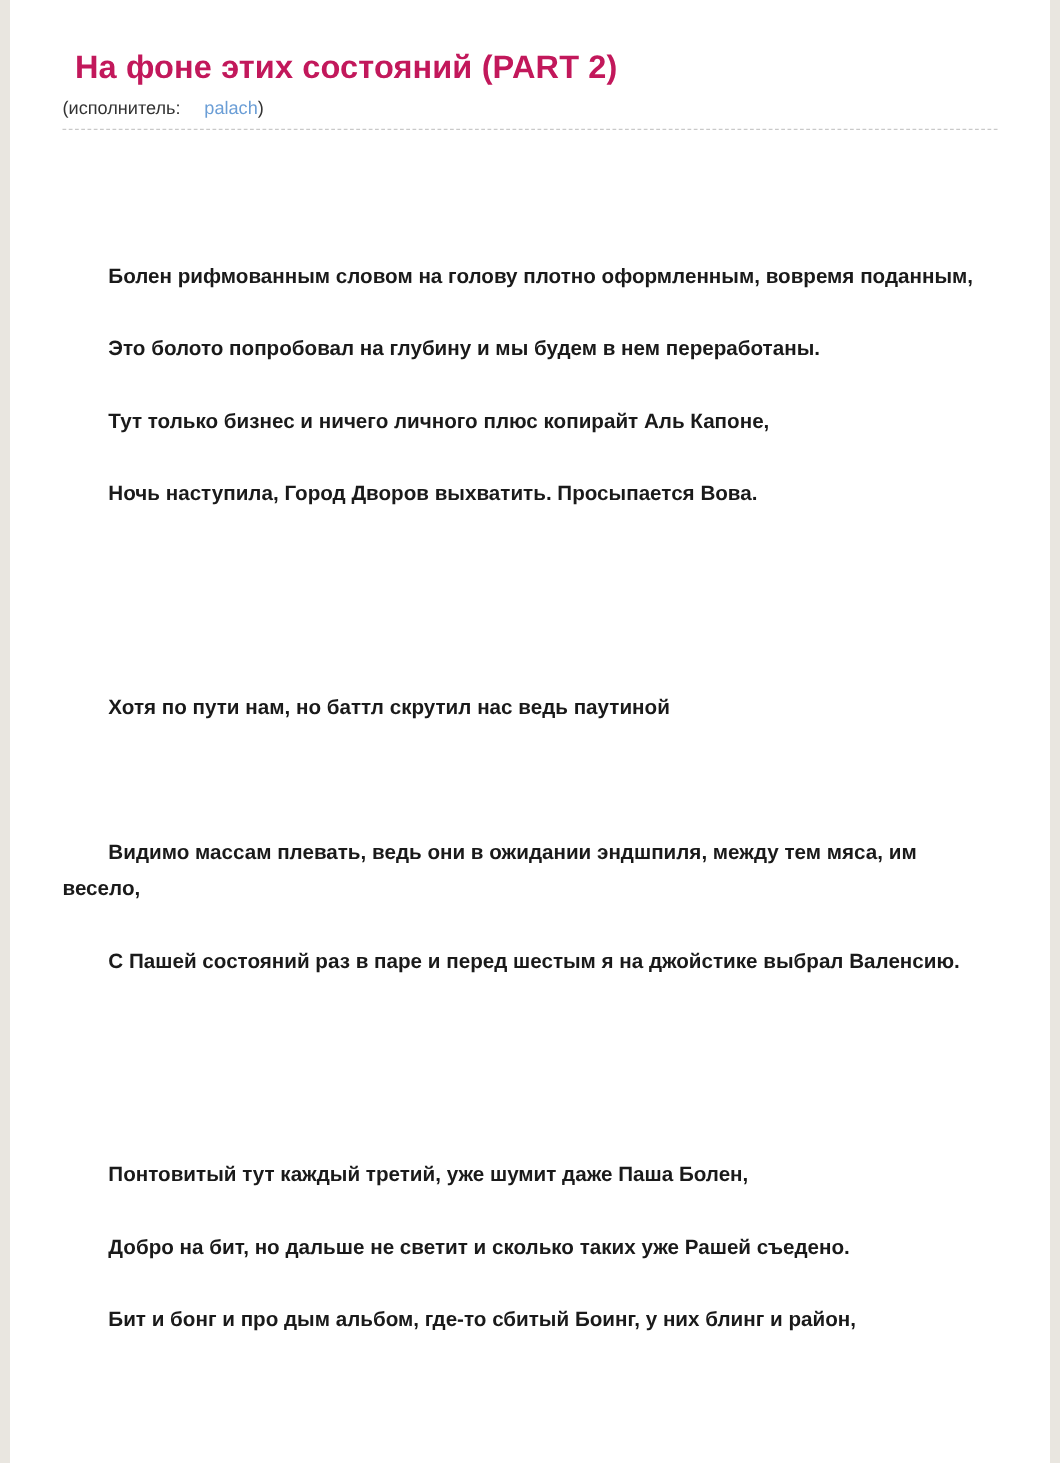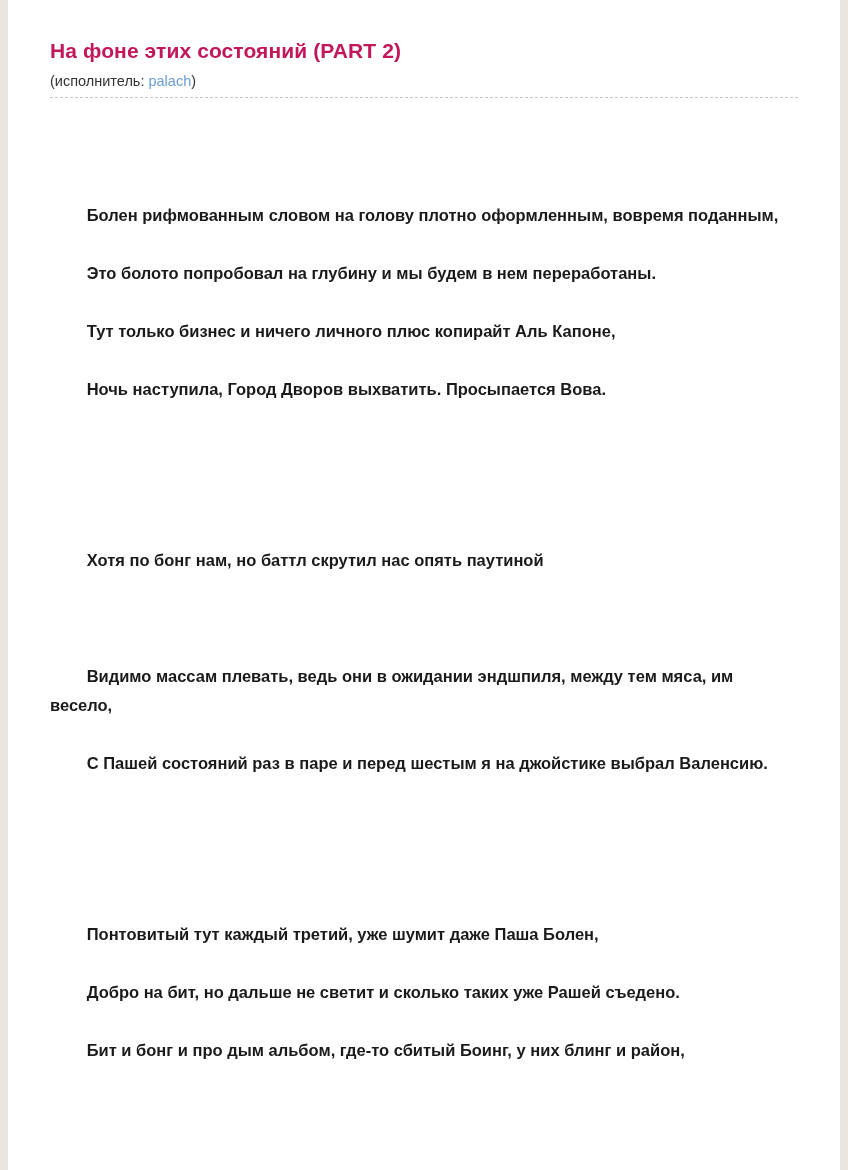--- a/index.html
+++ b/index.html
@@ -20,34 +20,35 @@
     background: #ffffff;
     box-sizing: border-box;
     border-left: 8px solid #e9e6e0;
     border-right: 8px solid #e9e6e0;
   }
   .content {
     padding: 38px 42px 30px 42px;
   }
   .song-title {
     color: #c2185b;
-    font-size: 21px;
+    font-size: 26px;
     font-weight: bold;
     letter-spacing: 0.1px;
-    margin: 0 0 10px 0;
+    margin: 0 0 10px 10px;
     line-height: 1.2;
   }
   .artist-line {
     font-size: 14.5px;
     color: #333333;
     margin: 0 0 6px 0;
   }
   .artist-link {
     color: #6b9ed6;
     text-decoration: none;
+    margin-left: 15px;
   }
   .divider {
     border: 0;
     border-top: 1px dashed #c9c9c9;
     margin: 8px 0 16px 0;
   }
   .lyrics {
     font-size: 16.5px;
     line-height: 29px;
     color: #1a1a1a;
@@ -78,21 +79,21 @@
     <hr class="divider">
 
     <div class="lyrics">
       <p class="stanza">
         <span class="stanza-line">Болен рифмованным словом на голову плотно оформленным, вовремя поданным,</span><br>
         <span class="stanza-line">Это болото попробовал на глубину и мы будем в нем переработаны.</span><br>
         <span class="stanza-line">Тут только бизнес и ничего личного плюс копирайт Аль Капоне,</span><br>
         <span class="stanza-line">Ночь наступила, Город Дворов выхватить. Просыпается Вова.</span>
       </p>
       <p class="stanza">
-        <span class="stanza-line">Хотя по бонг нам, но баттл скрутил нас опять паутиной</span><br>
+        <span class="stanza-line">Хотя по пути нам, но баттл скрутил нас ведь паутиной</span><br>
         <br>
         <span class="stanza-line">Видимо массам плевать, ведь они в ожидании эндшпиля, между тем мяса, им весело,</span><br>
         <span class="stanza-line">С Пашей состояний раз в паре и перед шестым я на джойстике выбрал Валенсию.</span>
       </p>
       <p class="stanza">
         <span class="stanza-line">Понтовитый тут каждый третий, уже шумит даже Паша Болен,</span><br>
         <span class="stanza-line">Добро на бит, но дальше не светит и сколько таких уже Рашей съедено.</span><br>
         <span class="stanza-line">Бит и бонг и про дым альбом, где-то сбитый Боинг, у них блинг и район,</span><br>
       </p>
       

